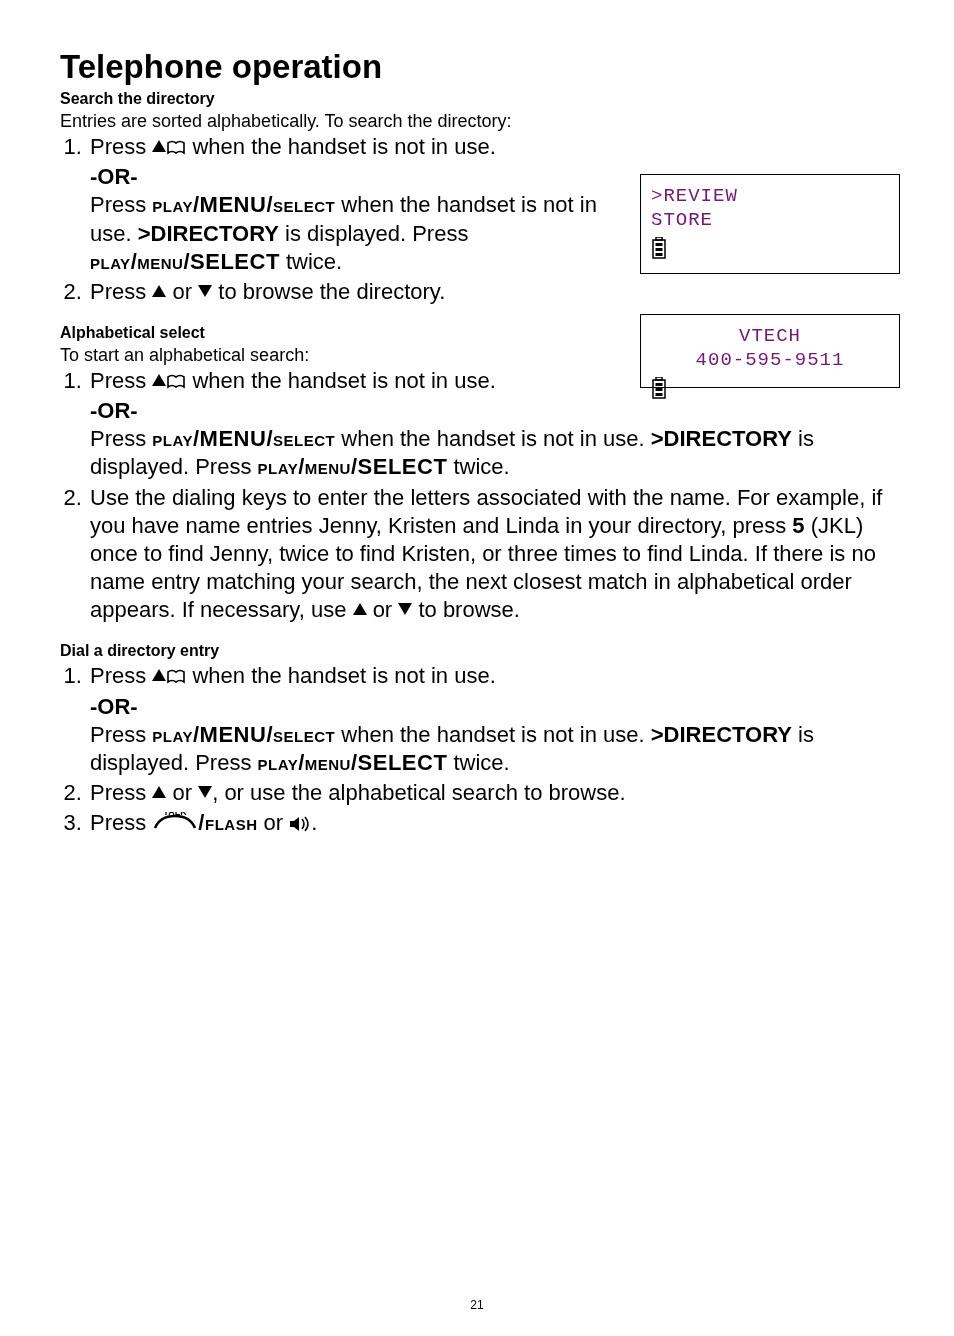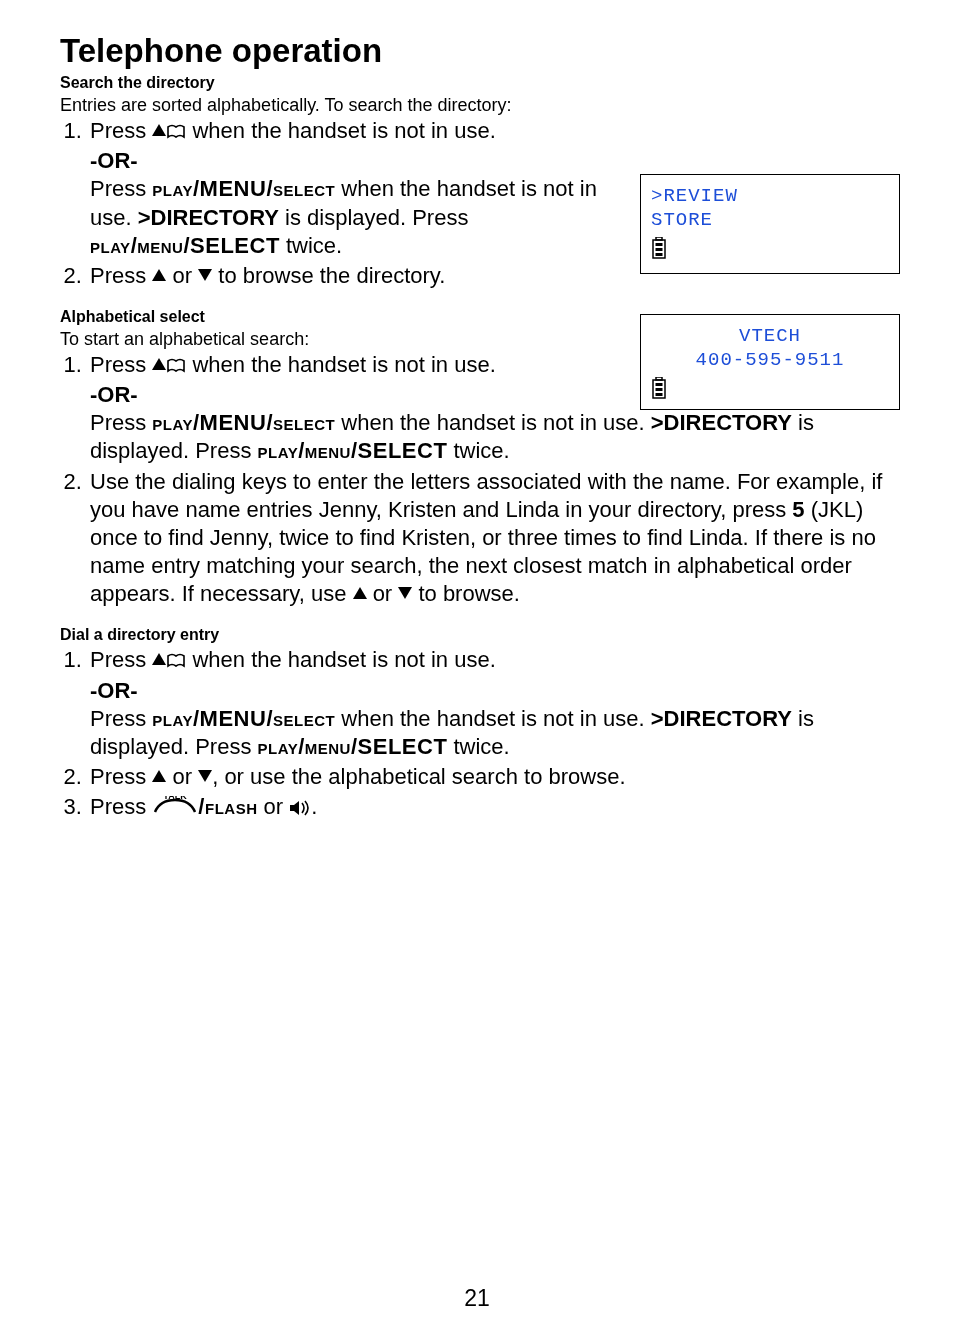--- a/index.html
+++ b/index.html
@@ -12,21 +12,21 @@
   }
   .page {
     width: 954px;
     height: 1336px;
     position: relative;
     padding: 32px 54px 0 60px;
   }
   .h1 {
     font-size: 33px;
     font-weight: bold;
-    margin: 0 0 4px 0;
+    margin: 16px 0 4px 0;
   }
   .h2 {
     font-size: 16px;
     font-weight: bold;
     margin: 0 0 2px 0;
   }
   .h2-spaced { margin-top: 18px; }
   .body-text {
     font-size: 18px;
     line-height: 1.28;
@@ -53,25 +53,25 @@
   .lcd {
     position: absolute;
     right: 54px;
     width: 260px;
     border: 1px solid #000;
     padding: 10px 10px 8px 10px;
     background: #fff;
     font-family: "Courier New", monospace;
   }
   .lcd-top { top: 174px; height: 100px; }
-  .lcd-bottom { top: 314px; height: 96px; }
+  .lcd-bottom { top: 314px; height: 74px; }
   .lcd-line {
     font-size: 19px;
     letter-spacing: 1px;
-    color: #1d4ed8;
+    color: #701a75;
     line-height: 1.25;
   }
   .lcd-line.center { text-align: center; }
   .lcd-batt { margin-top: 4px; }
   .batt-svg { display: block; }
 
   .triangle-up, .triangle-down {
     display: inline-block;
     width: 0; height: 0;
     vertical-align: 2px;
@@ -85,21 +85,21 @@
     border-left: 7px solid transparent;
     border-right: 7px solid transparent;
     border-top: 12px solid #000;
   }
 
   .page-num {
     position: absolute;
     bottom: 24px;
     left: 0; right: 0;
     text-align: center;
-    font-size: 23px;
+    font-size: 12px;
   }
 </style>
 </head>
 <body>
 
 <div class="page">
 
   <div class="lcd lcd-top">
     <div class="lcd-line">&gt;REVIEW</div>
     <div class="lcd-line"> STORE</div>

